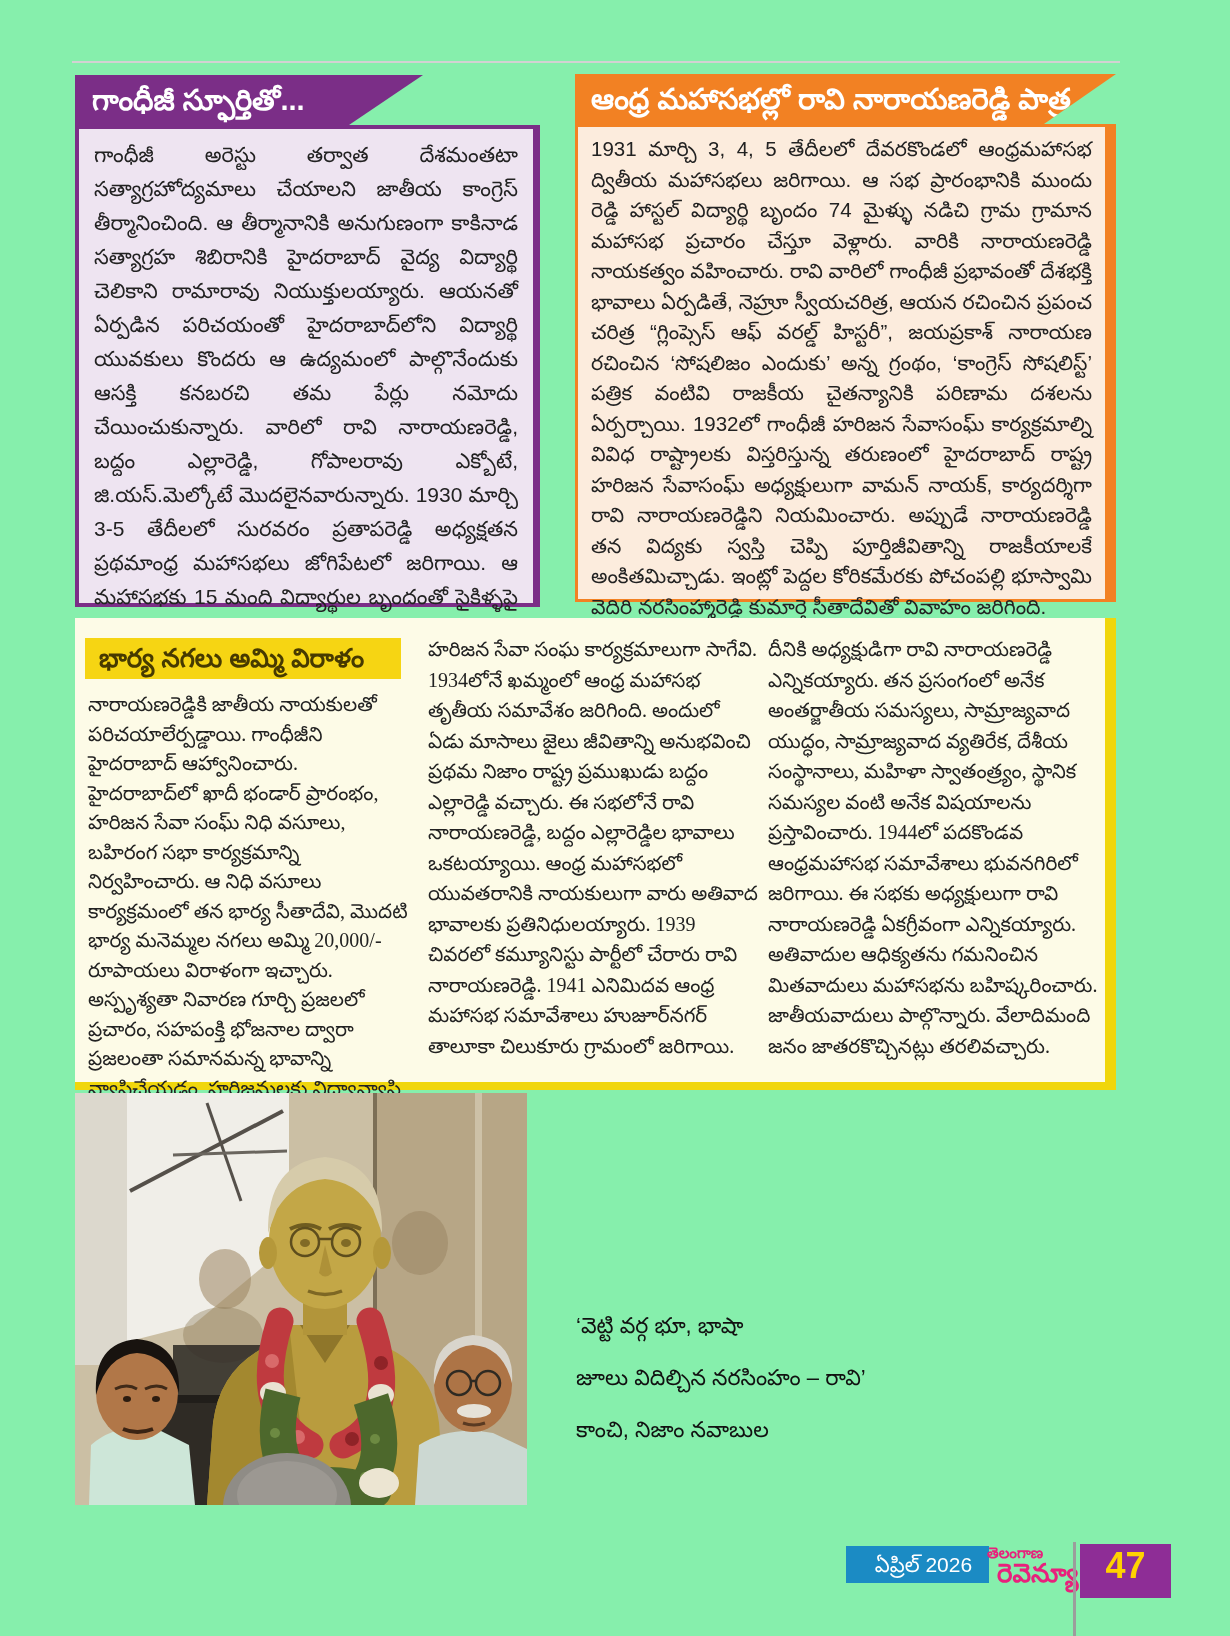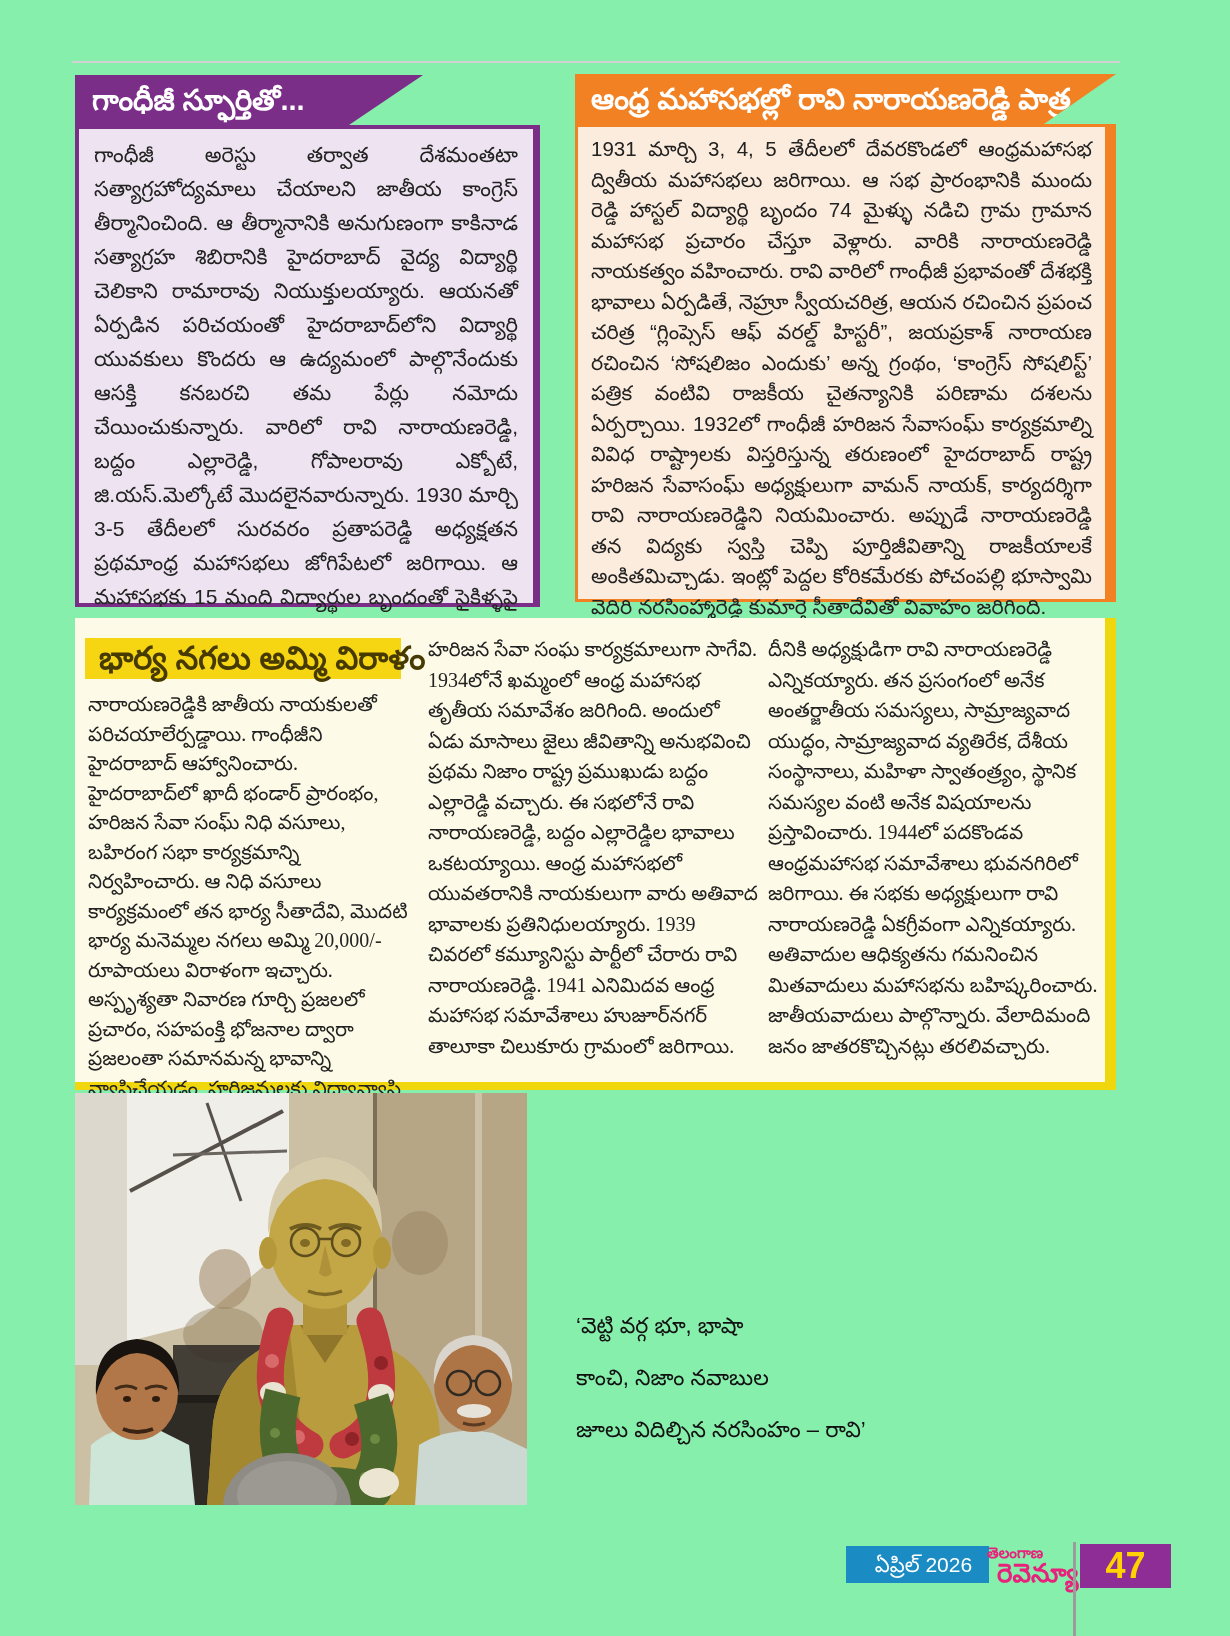--- a/index.html
+++ b/index.html
@@ -35,21 +35,21 @@
     padding:7px 13px;font-size:20.5px;line-height:30.5px;text-align:justify;color:#222222;
   }
 
   
   .mid-box{
     position:absolute;left:75px;top:618px;width:1041px;height:472px;background:#fdfbe7;
     border-right:11px solid #f0d60c;border-bottom:8px solid #f0d60c;box-sizing:border-box;
   }
   .mid-chip{
     position:absolute;left:85px;top:638px;width:316px;height:41px;background:#f6d513;
-    color:#473a00;font-weight:bold;font-size:32px;line-height:41px;
+    color:#473a00;font-weight:bold;font-size:26px;line-height:41px;
     padding-left:14px;box-sizing:border-box;white-space:nowrap;
   }
   .mid-col{position:absolute;font-size:20px;line-height:30px;color:#222222;text-align:left;font-family:Liberation Serif, serif;}
   .mid-col1{left:88px;top:690px;width:322px;line-height:29.5px;}
   .mid-col2{left:428px;top:634px;width:332px;line-height:30.5px;}
   .mid-col3{left:768px;top:634px;width:334px;line-height:30.5px;}
 
   
   .speech-para{
     position:absolute;left:552px;top:1088px;width:596px;
@@ -69,21 +69,21 @@
   .f-brand-top{
     position:absolute;left:987px;top:1544px;width:110px;color:#e8217c;
     font-size:15px;font-weight:bold;white-space:nowrap;
   }
   .f-brand-bottom{
     position:absolute;left:986px;top:1558px;width:110px;color:#e8217c;
     font-size:26px;font-weight:bold;white-space:nowrap;margin-left:11px;
   }
   .f-vline{position:absolute;left:1073px;top:1542px;width:3px;height:94px;background:#9c9c9c;}
   .f-pagebox{
-    position:absolute;left:1080px;top:1544px;width:91px;height:44px;background:#8e2d96;
+    position:absolute;left:1080px;top:1544px;width:91px;height:54px;background:#8e2d96;
     color:#ffd200;font-size:36px;font-weight:bold;line-height:44px;text-align:center;
   }
 </style>
 </head>
 <body>
 
 <div class="page">
 
   <div class="scanline"></div>
 
@@ -176,22 +176,22 @@
       <circle cx="384" cy="290" r="12" fill="none" stroke="#2f2a22" stroke-width="2.5"></circle>
       <circle cx="413" cy="290" r="12" fill="none" stroke="#2f2a22" stroke-width="2.5"></circle>
       <line x1="395" y1="288" x2="402" y2="288" stroke="#2f2a22" stroke-width="2.5"></line>
       <ellipse cx="399" cy="318" rx="17" ry="7" fill="#e6e2d8"></ellipse>
       <path d="M388,330 Q399,334 410,330" stroke="#5a3a22" stroke-width="3" fill="none"></path>
     </svg>
   </div>
 
   <div class="poem">
     <div class="poem-line">‘వెట్టి వర్గ భూ, భాషా</div>
+    <div class="poem-line">జూలు విదిల్చిన నరసింహం – రావి’</div>
     <div class="poem-line">కాంచి, నిజాం నవాబుల</div>
-    <div class="poem-line">జూలు విదిల్చిన నరసింహం – రావి’</div>
   </div>
 
   <div class="f-date">ఏప్రిల్ 2026</div>
   <div class="f-brand-top">తెలంగాణ</div>
   <div class="f-brand-bottom">రెవెన్యూ</div>
   <div class="f-vline"></div>
   <div class="f-pagebox">47</div>
 
 </div>
 

